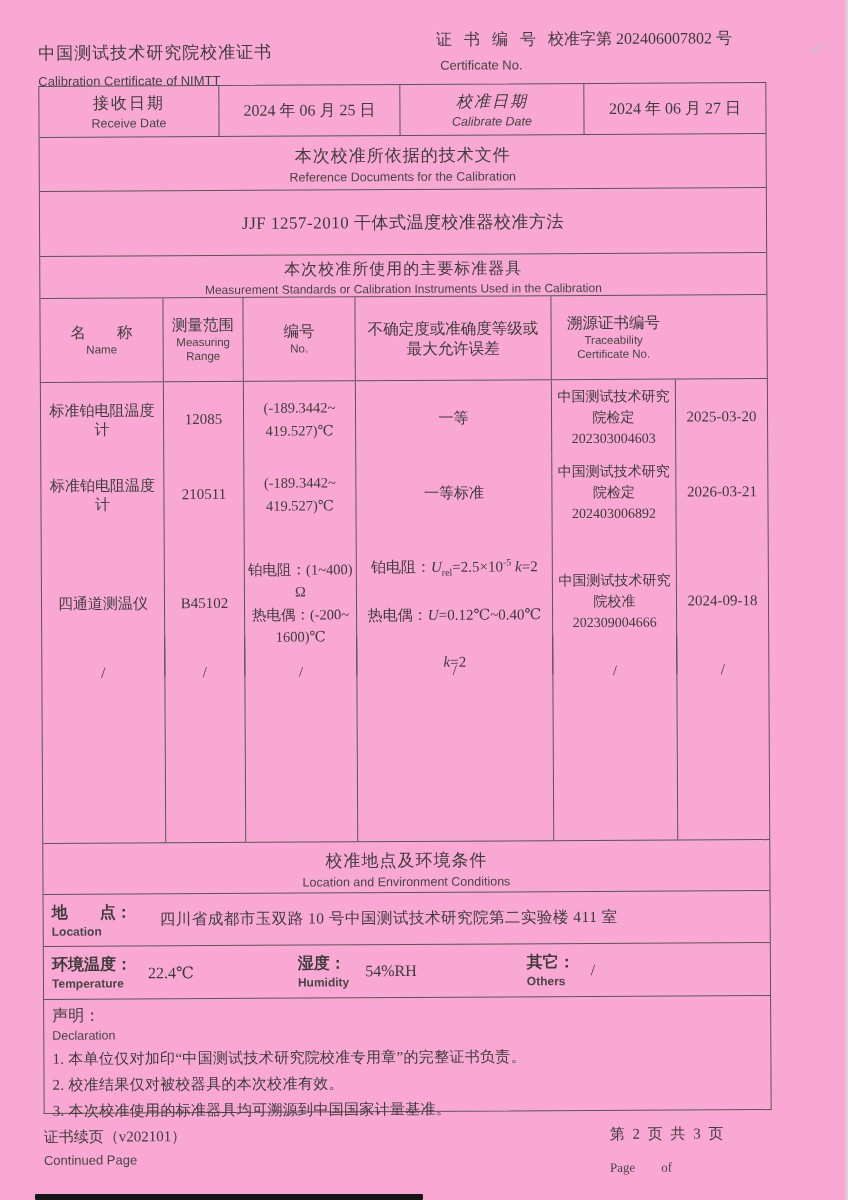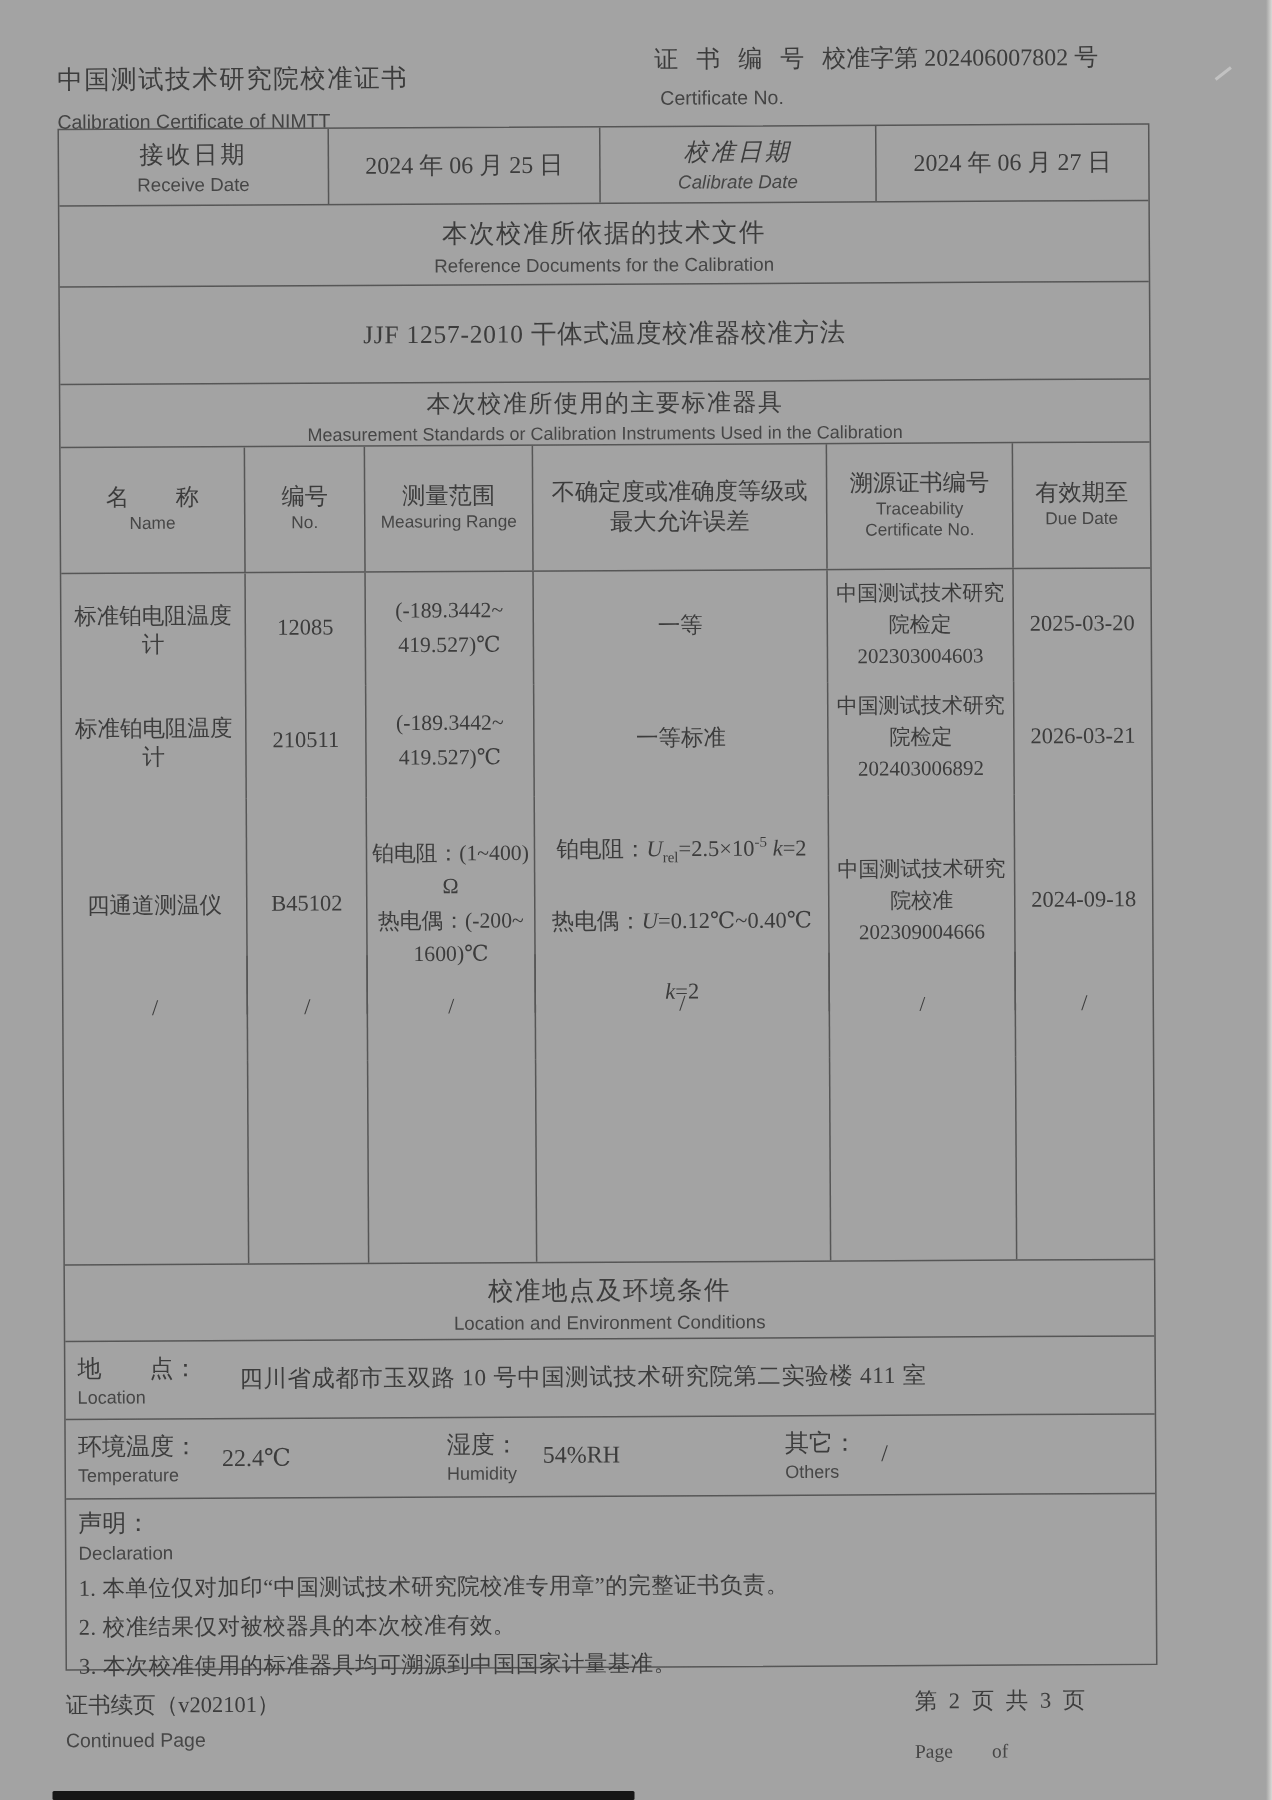--- a/index.html
+++ b/index.html
@@ -1,19 +1,19 @@
 <!DOCTYPE html>
 <html><head>
 <meta charset="utf-8">
 <style>
   html,body { margin:0; padding:0; }
   .sheet {
     position: relative;
     width: 848px; height: 1200px;
-    background: #a3a3a3;
+    background: #f9a8d4;
     overflow: hidden;
     font-family: "Liberation Serif", "DejaVu Serif", serif;
     color: #3c3c3c;
   }
   .doc { position:absolute; left:38px; top:28px; width:728px; transform: rotate(-0.3deg); transform-origin: 50% 0; }
 
   
   .doc-header { display:flex; justify-content:space-between; align-items:flex-start; height:56px; }
   .title-zh { font-size:17px; letter-spacing:1px; margin-top:12px; }
   .title-en { font-family:"Liberation Sans","DejaVu Sans",sans-serif; font-size:13px; margin-top:9px; color:#444; }
@@ -59,21 +59,21 @@
   .cell.c-range { font-size:14.5px; line-height:1.55; }
   .cell.c-unc { font-size:15px; line-height:1.55; }
   .cell.c-trace { font-size:14px; line-height:1.5; }
   .cell.c-due { font-size:15px; }
   .it { font-style:italic; }
   .c-unc sub { font-size:10px; } .c-unc sup { font-size:10px; }
 
   
   .loc-title { height:52px; box-sizing:border-box; padding-top:7px; }
   .loc-row { height:52px; border-bottom:1px solid #565656; display:flex; align-items:center; padding-left:8px; box-sizing:border-box; }
-  .lab { display:flex; flex-direction:column; justify-content:center; }
+  .lab { display:flex; flex-direction:column; justify-content:center;font-weight:bold; }
   .lab .zh { font-size:16px; }
   .lab .en { font-size:12px; margin-top:1px; }
   .loc-value { font-size:15.5px; margin-left:28px; letter-spacing:0.5px; }
   .env-row { height:53px; border-bottom:1px solid #565656; display:flex; align-items:center; padding-left:8px; box-sizing:border-box; }
   .env-value { font-size:16px; margin-left:16px; }
   .g-hum { margin-left:104px; } .g-oth { margin-left:110px; }
 
   
   .decl { padding:6px 10px 0 8px; height:107px; box-sizing:content-box; }
   .decl-zh { font-size:16px; }
@@ -137,39 +137,35 @@
         <div class="zh">本次校准所使用的主要标准器具</div>
         <div class="en">Measurement Standards or Calibration Instruments Used in the Calibration</div>
       </div>
 
       <div class="grid6 std-header">
         <div class="hcell">
           <div class="zh">名　　称</div>
           <div class="en">Name</div>
         </div>
         <div class="hcell">
+          <div class="zh">测量范围</div>
+          <div class="en">Measuring Range</div>
+        </div>
+        <div class="hcell">
           <div class="zh">编号</div>
           <div class="en">No.</div>
-        </div>
-        <div class="hcell">
-          <div class="zh">测量范围</div>
-          <div class="en">Measuring Range</div>
         </div>
         <div class="hcell">
           <div class="zh">不确定度或准确度等级或
 最大允许误差</div>
         </div>
         <div class="hcell">
           <div class="zh">溯源证书编号</div>
           <div class="en">Traceability
 Certificate No.</div>
-        </div>
-        <div class="hcell">
-          <div class="zh">有效期至</div>
-          <div class="en">Due Date</div>
         </div>
       </div>
 
       <div>
 
         <div class="grid6 std-row r0">
           <div class="cell c-name">标准铂电阻温度计</div>
           <div class="cell c-no">12085</div>
           <div class="cell c-range">(-189.3442~
 419.527)℃</div>

